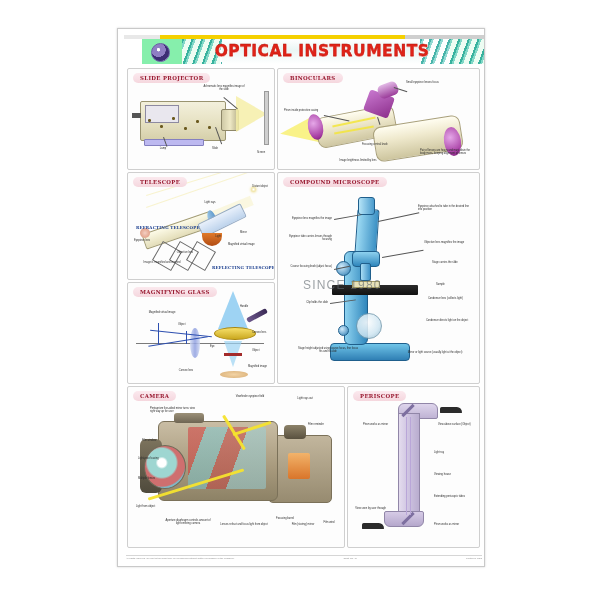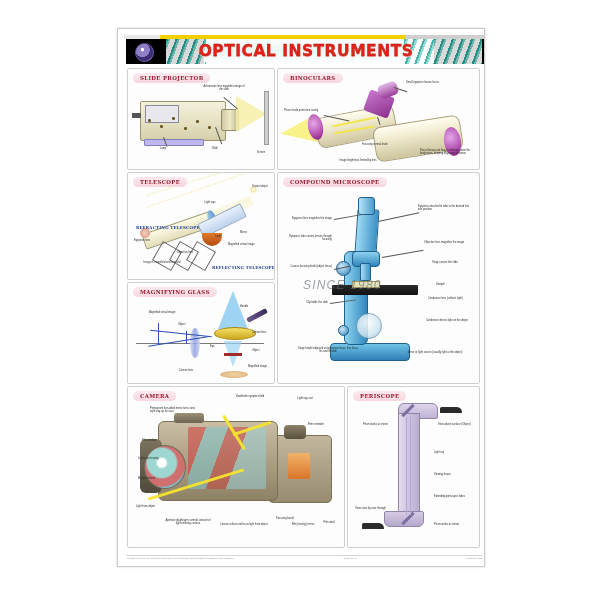--- a/index.html
+++ b/index.html
@@ -20,22 +20,22 @@
     overflow:hidden;
   }
   .poster-inner{position:absolute;inset:3px;background:#fff;}
 
   
   .topbar{
     position:absolute;left:3px;top:3px;width:360px;height:4px;
     background:linear-gradient(90deg,#e8e8e8 0 10%,#f5d000 10% 78%,#cfcfcf 78% 100%);
   }
   .banner{
-    position:absolute;left:5px;top:7px;width:360px;height:25px;
-    background:#000000;
+    position:absolute;left:21px;top:7px;width:360px;height:25px;
+    background:#86efac;
     overflow:hidden;
   }
   .banner-stripes-l,.banner-stripes-r{
     position:absolute;top:0;height:25px;
     background:repeating-linear-gradient(110deg,
       #2aa79b 0 2px,#7fd3cb 2px 4px,#ffffff 4px 9px);
     opacity:.85;
   }
   .banner-stripes-l{left:40px;width:40px;}
   .banner-stripes-r{right:4px;width:78px;}
@@ -235,21 +235,21 @@
   
   .wm{position:absolute;left:0;top:0;width:600px;height:600px;pointer-events:none;z-index:40;}
   .wm-j{
     position:absolute;left:173px;top:236px;
     font-family:"DejaVu Sans", sans-serif;font-weight:bold;font-size:62px;
     color:rgba(0,176,222,.62);letter-spacing:-2px;
   }
   .wm-since{
     position:absolute;left:303px;top:278px;
     font-family:"Liberation Sans", sans-serif;font-size:12px;
-    color:rgba(96,104,110,.62);letter-spacing:1.2px;font-style:italic;
+    color:rgba(96,104,110,.62);letter-spacing:1.2px;
   }
   .wm-tag{
     position:absolute;left:203px;top:286px;
     font-family:"DejaVu Serif", serif;font-style:italic;font-size:14px;
     color:rgba(110,110,110,.45);letter-spacing:.4px;
   }
 
   .footer{
     position:absolute;left:5px;bottom:3px;width:356px;
     font-size:2.4px;color:#8d8d8d;display:flex;justify-content:space-between;

